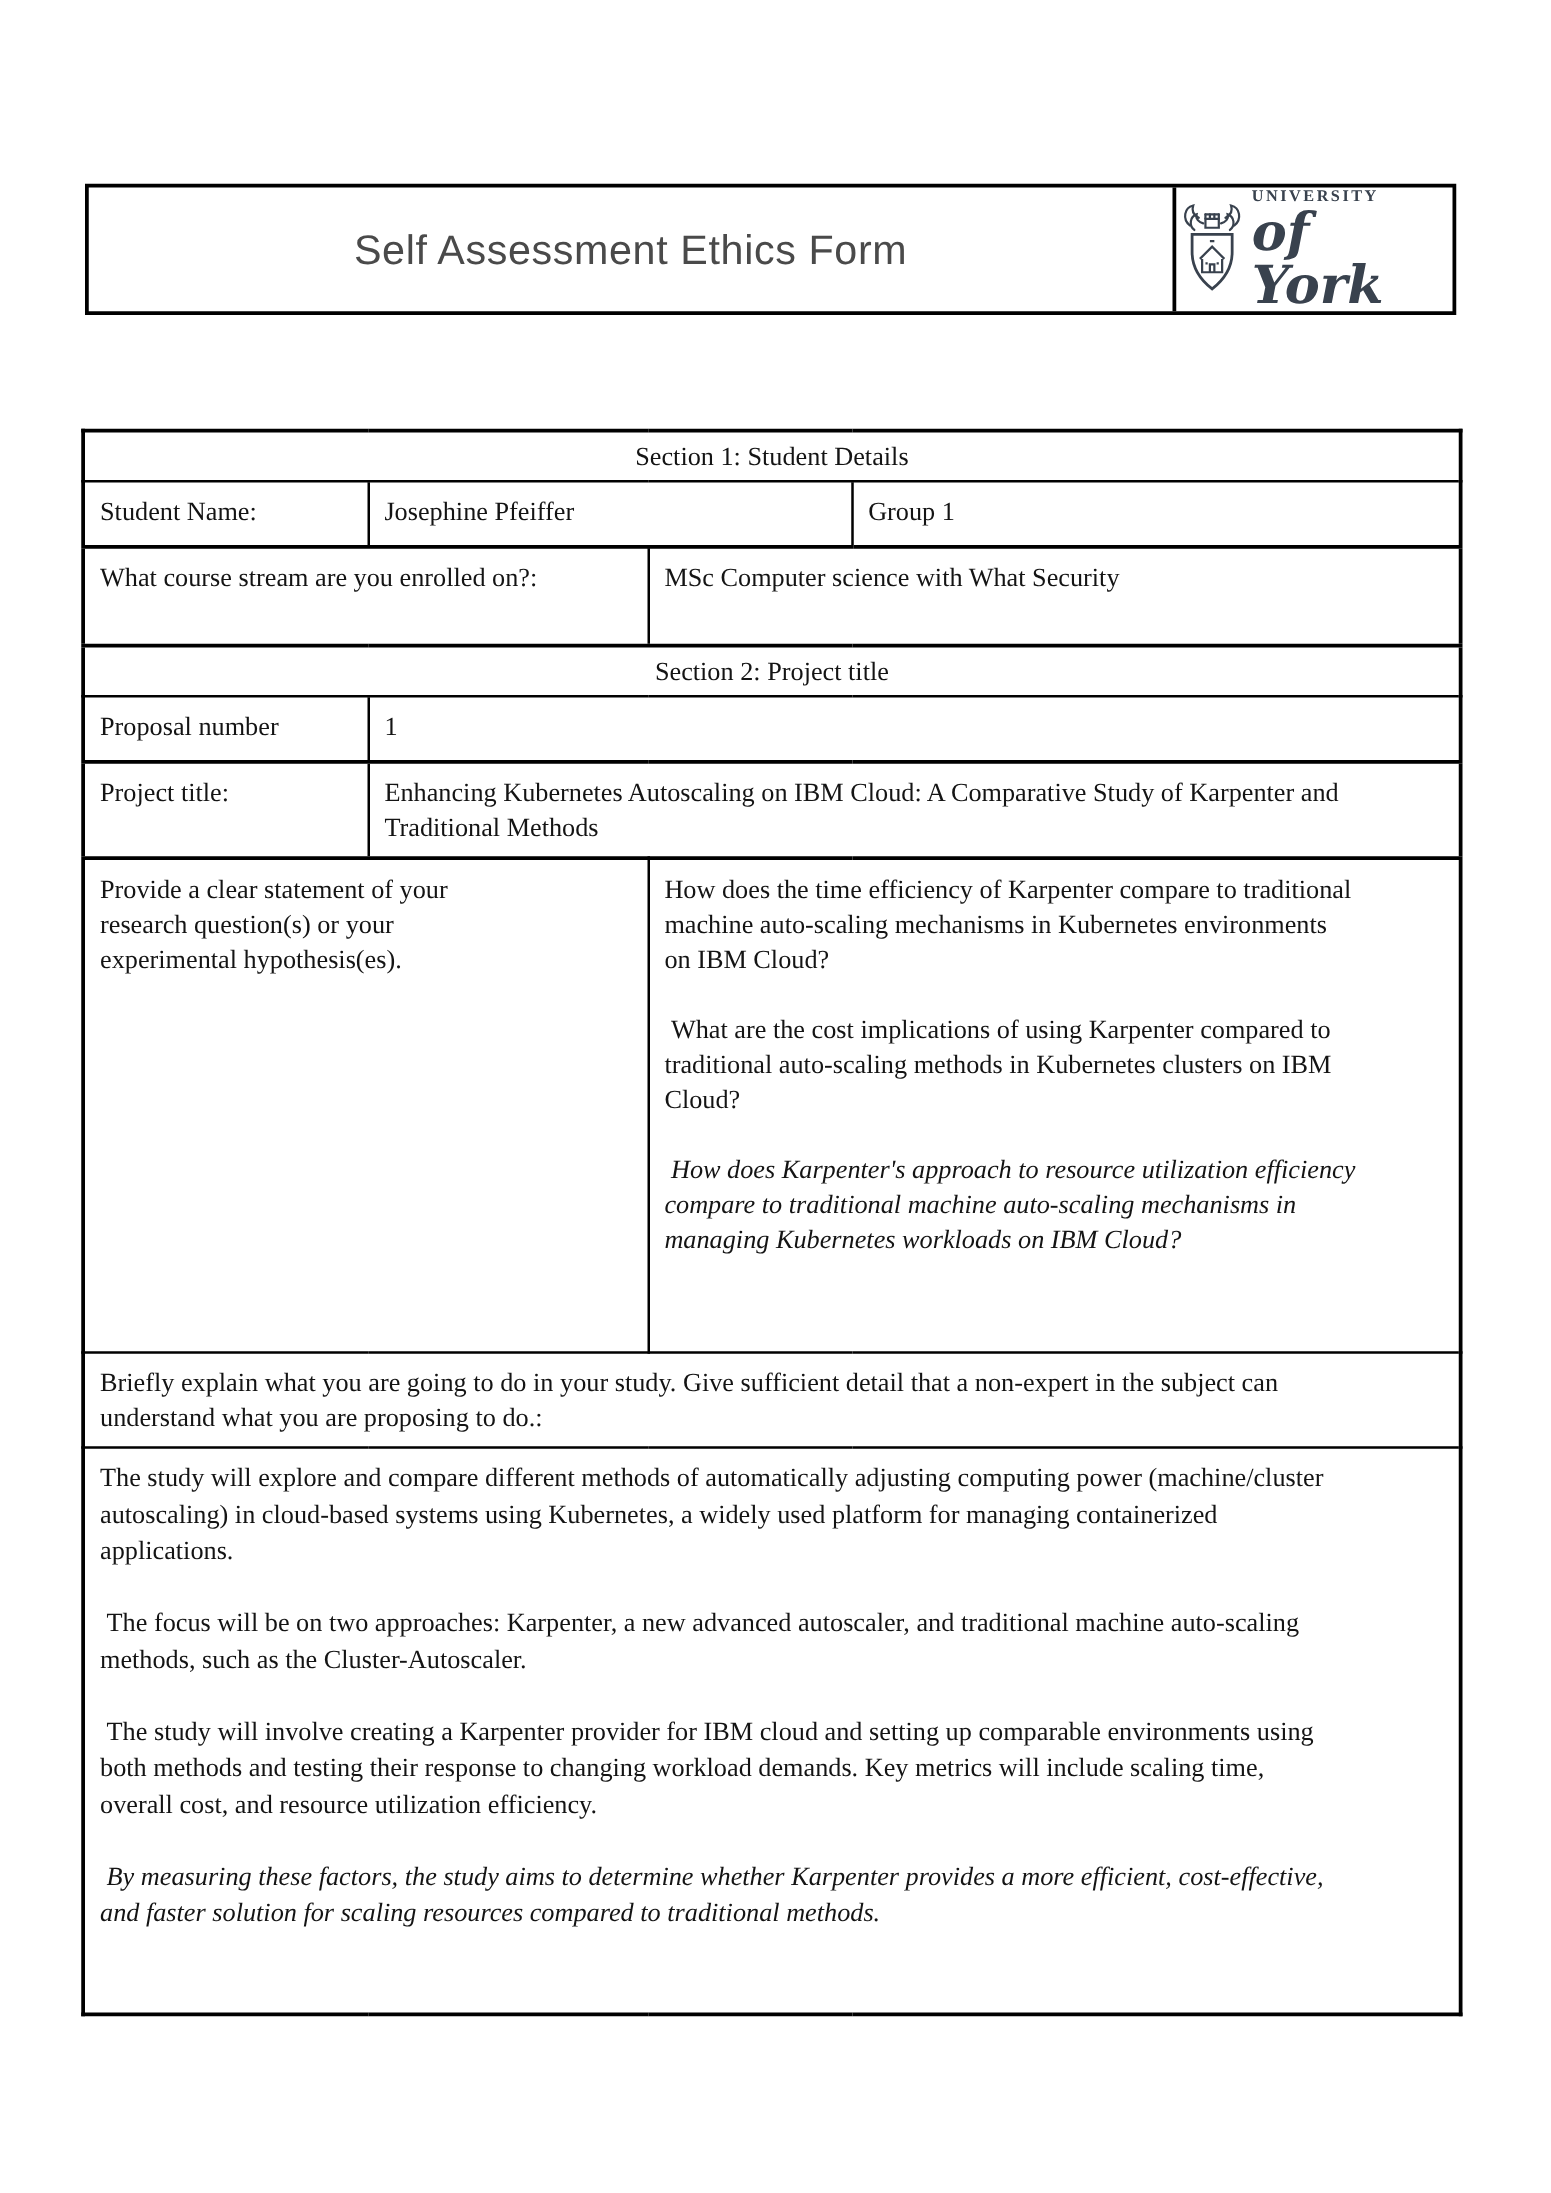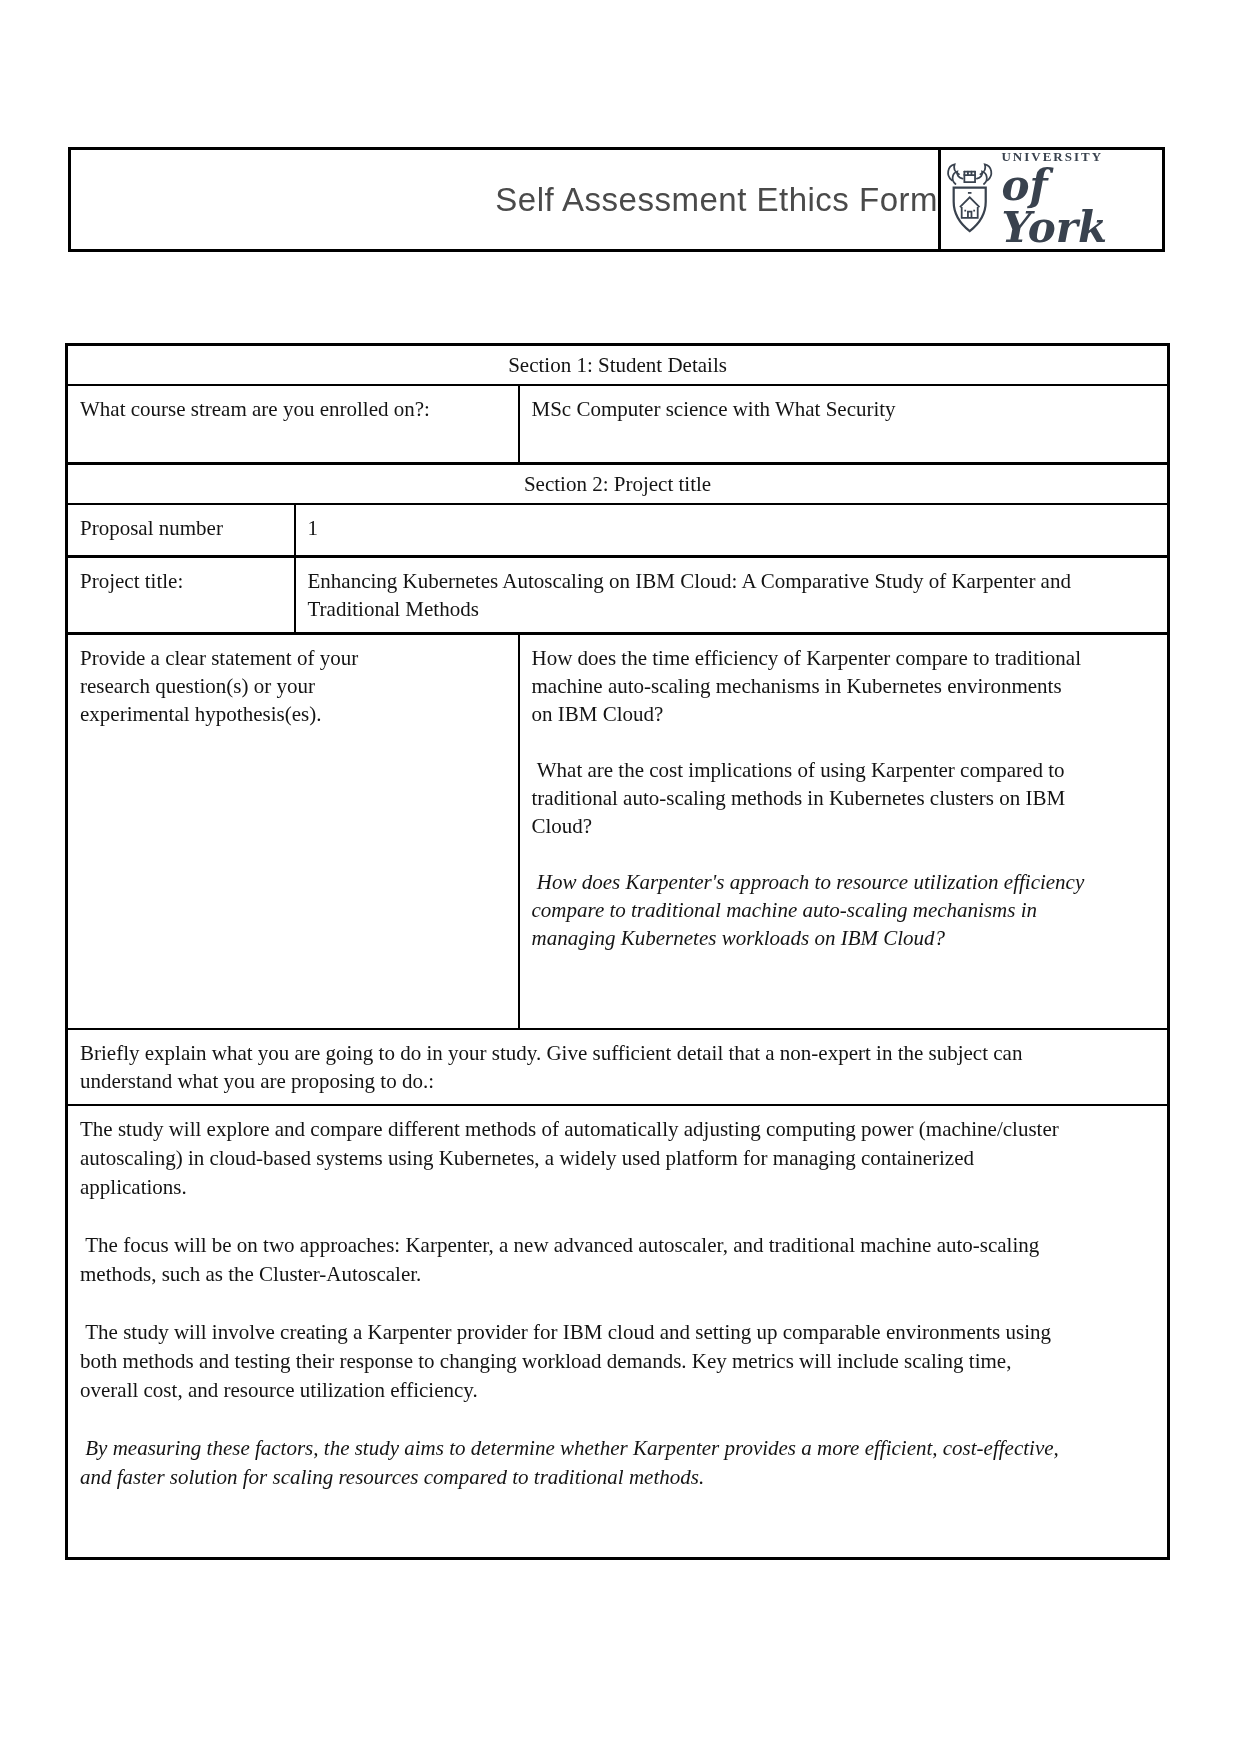--- a/index.html
+++ b/index.html
@@ -7,21 +7,21 @@
     position:relative; width:1241px; height:1754px; background:#ffffff;
     font-family:"Liberation Serif","DejaVu Serif",serif; color:#141414;
     overflow:hidden;
   }
 
   
   .header-box {
     position:absolute; left:68px; top:147px; width:1097px; height:105px;
     border:3px solid #000; box-sizing:border-box; display:flex; background:#fff;
   }
-  .header-title-cell { flex:1; display:flex; align-items:center; justify-content:flex-end; }
+  .header-title-cell { flex:1; display:flex; align-items:center; justify-content:center; }
   .form-title {
     font-family:"Liberation Sans",sans-serif; font-size:33px; color:#4a4a4a;
     letter-spacing:0.5px; white-space:nowrap;
   }
   .header-logo-cell {
     width:224px; border-left:3px solid #000; box-sizing:border-box;
     display:flex; align-items:center; justify-content:center; gap:5px; padding:5px 2px;
   }
   .logo-text { display:flex; flex-direction:column; align-items:flex-start; }
   .logo-university {
@@ -107,20 +107,25 @@
       <col style="width:224px">
       <col style="width:163px">
       <col style="width:487px">
     </colgroup>
 
     <tbody>
         <tr class="r-sec1">
       <td colspan="4" class="section-header">Section 1: Student Details</td>
     </tr>
 
+    <tr class="r-student thick-below">
+      <td>Student Name:</td>
+      <td colspan="2">Josephine Pfeiffer</td>
+      <td>Group 1</td>
+    </tr>
 
     <tr class="r-course thick-below">
       <td colspan="2">
         <span class="wrap-400">What course stream are you enrolled on?:</span>
       </td>
       <td colspan="2">MSc Computer science with What Security</td>
     </tr>
 
     <tr class="r-sec2">
       <td colspan="4" class="section-header">Section 2: Project title</td>

